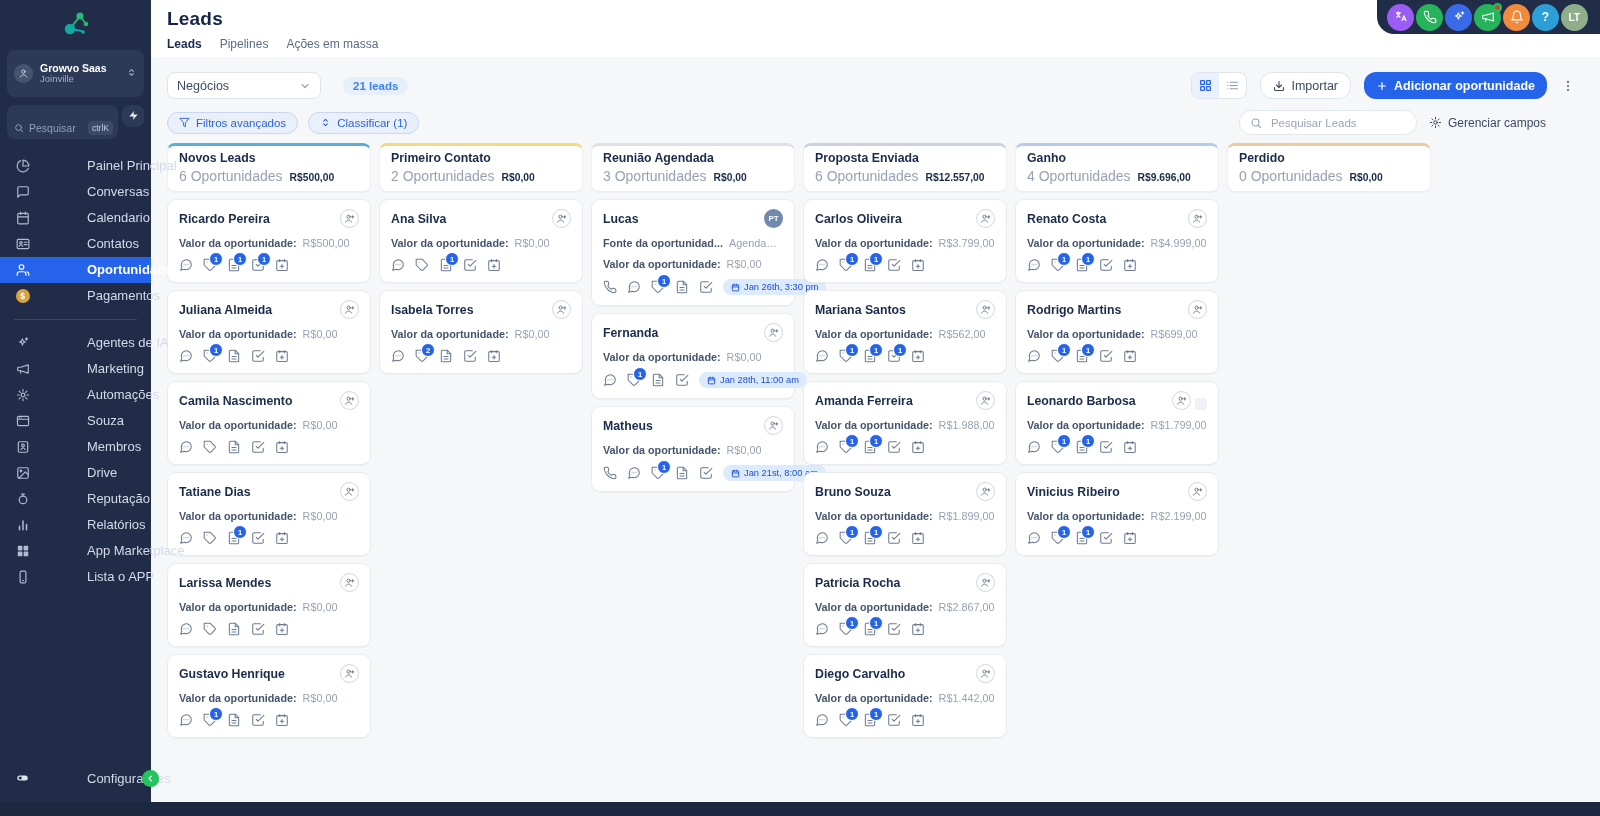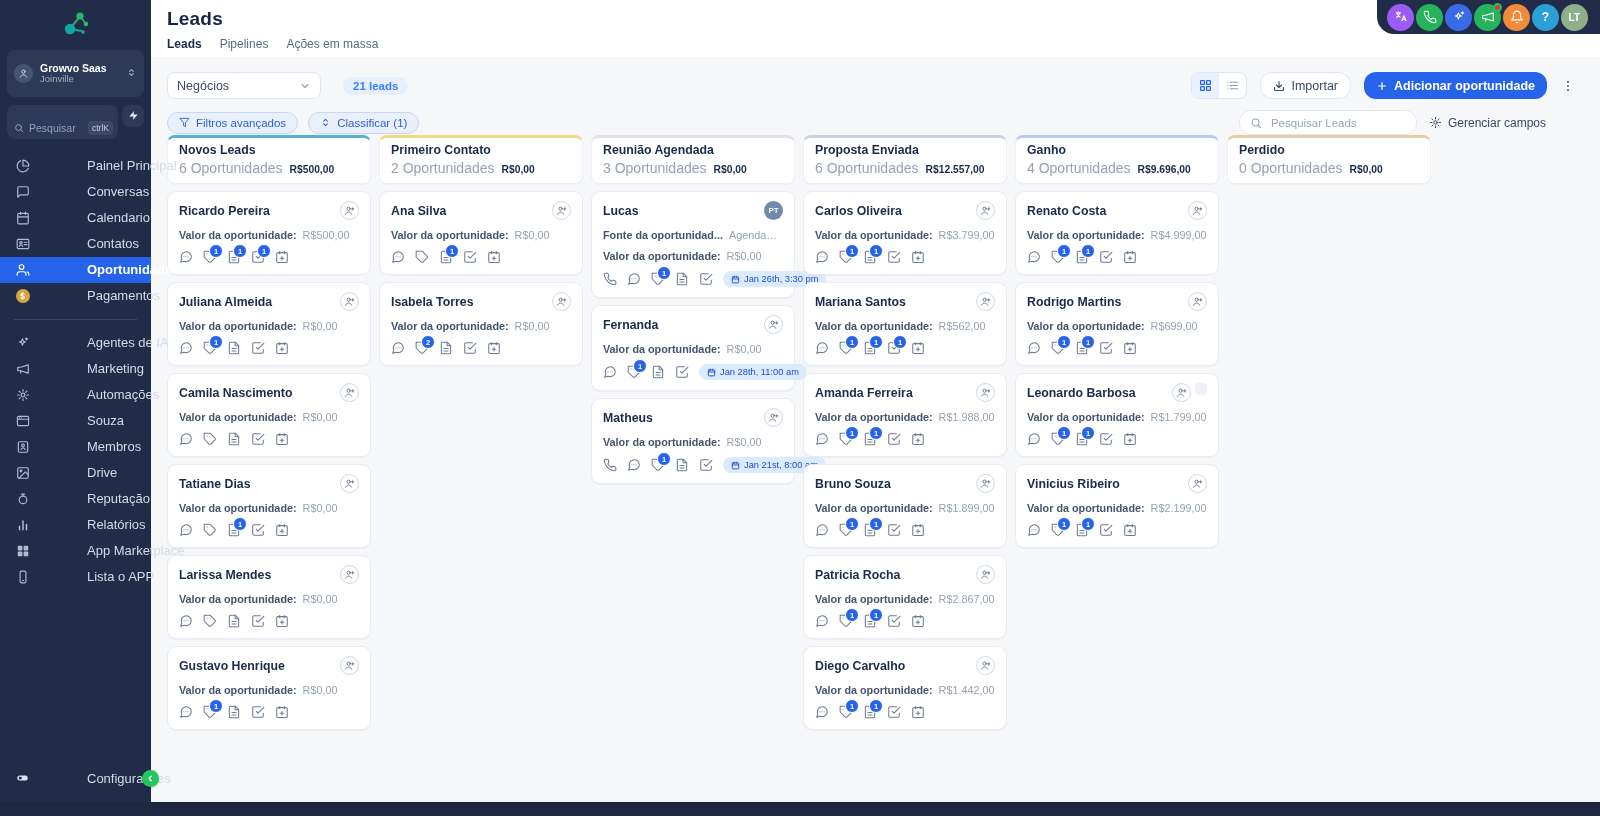--- a/index.html
+++ b/index.html
@@ -95,33 +95,33 @@
   .fr-right{position:absolute;right:54px;top:0;display:flex;align-items:center;gap:12px;}
   .lead-search{display:flex;align-items:center;gap:7px;background:#fff;border:1px solid #e2e8f0;border-radius:12px;
                width:178px;height:25px;padding:0 10px;box-sizing:border-box;}
   .lead-search svg{width:12px;height:12px;color:#94a3b8;flex:none;}
   .lead-search input{border:none;outline:none;background:transparent;font-size:11.5px;color:#334155;width:100%;font-family:inherit;}
   .lead-search input::placeholder{color:#9aa5b5;}
   .manage-fields{display:flex;align-items:center;gap:6px;font-size:12px;color:#3b4a63;font-weight:500;cursor:pointer;}
   .manage-fields svg{width:13px;height:13px;color:#3b4a63;}
 
   
-  .board{display:flex;gap:8px;margin-top:0;align-items:flex-start;}
+  .board{display:flex;gap:8px;margin-top:8px;align-items:flex-start;}
   .col{width:204px;flex:none;display:flex;flex-direction:column;gap:7px;}
   .col-head{background:#fff;border-radius:8px;border:1px solid #eceef3;border-top-width:3px;padding:5px 11px 7px 11px;
             box-shadow:0 1px 1px rgba(20,30,60,.03);cursor:grab;}
   .col-title{font-size:12.3px;font-weight:bold;color:#1b2b4b;}
   .col-sub{display:flex;gap:7px;margin-top:3px;align-items:baseline;}
   .col-count{font-size:14px;color:#97a1b4;}
   .col-total{font-size:10.3px;font-weight:bold;color:#1b2b4b;}
   .card{background:#fff;border:1px solid #e8ebf1;border-radius:9px;padding:9px 11px 10px 11px;cursor:pointer;
         box-shadow:0 1px 1px rgba(20,30,60,.03);}
   .card-head{display:flex;align-items:center;justify-content:space-between;}
   .card-name{font-size:12.3px;font-weight:bold;color:#1b2b4b;}
-  .head-right{display:flex;align-items:flex-start;gap:4px;}
+  .head-right{display:flex;align-items:flex-end;gap:4px;}
   .avatar-btn{width:19px;height:19px;border-radius:50%;border:1px solid #cfd6e2;display:flex;align-items:center;
               justify-content:center;color:#5b6b84;cursor:pointer;box-sizing:border-box;}
   .avatar-btn svg{width:11px;height:11px;}
   .avatar-initials{width:19px;height:19px;border-radius:50%;background:#7189ad;color:#fff;font-size:8px;font-weight:bold;
               display:flex;align-items:center;justify-content:center;}
   .ghost-sq{width:12px;height:12px;border-radius:3px;background:#eef1f6;}
   .card-row{display:flex;gap:6px;margin-top:9px;align-items:baseline;white-space:nowrap;overflow:hidden;}
   .crow-label{font-size:10.8px;font-weight:bold;color:#44546d;flex:none;}
   .crow-value{font-size:10.8px;color:#97a1b4;overflow:hidden;text-overflow:ellipsis;}
   .icon-row{display:flex;align-items:center;gap:10px;margin-top:9px;}

